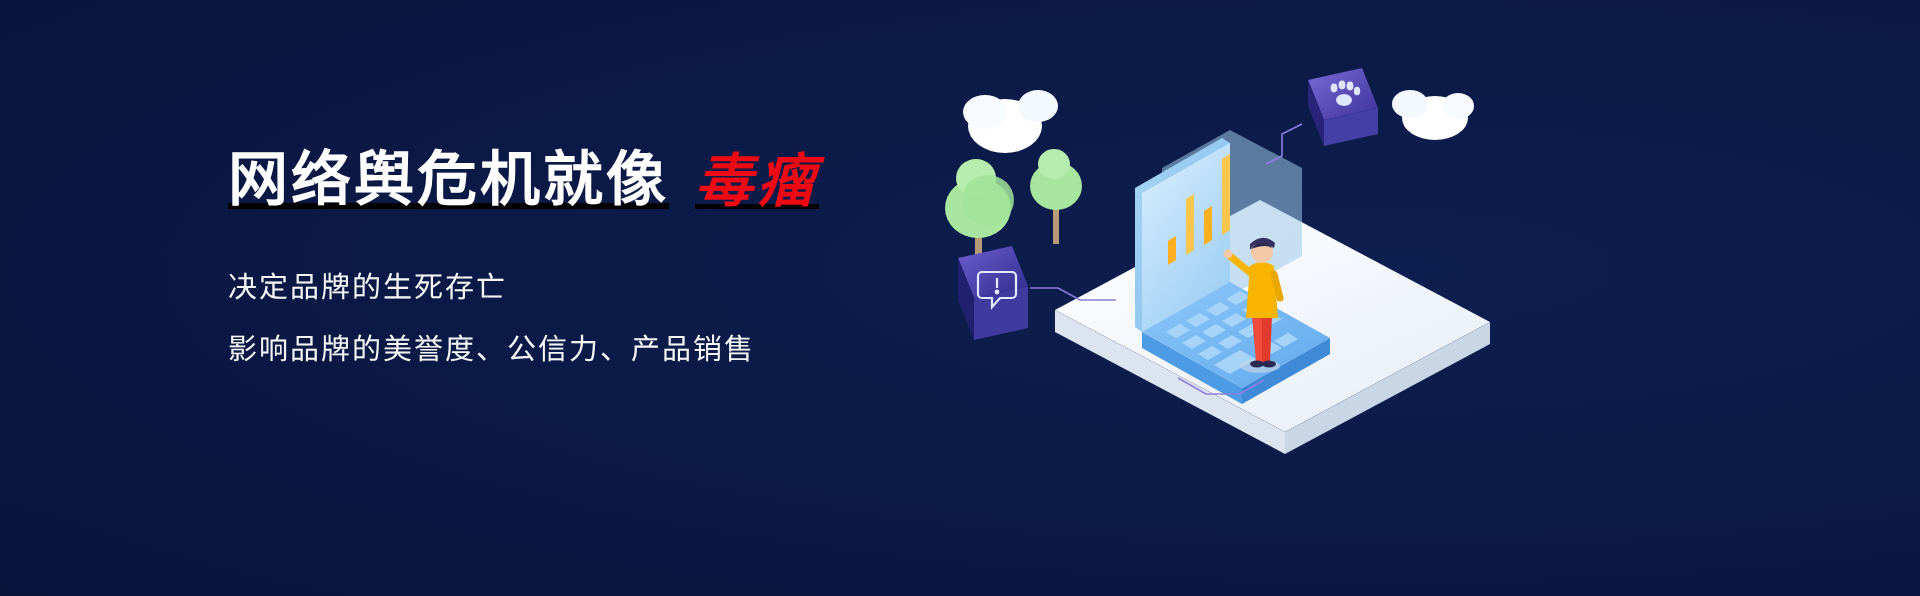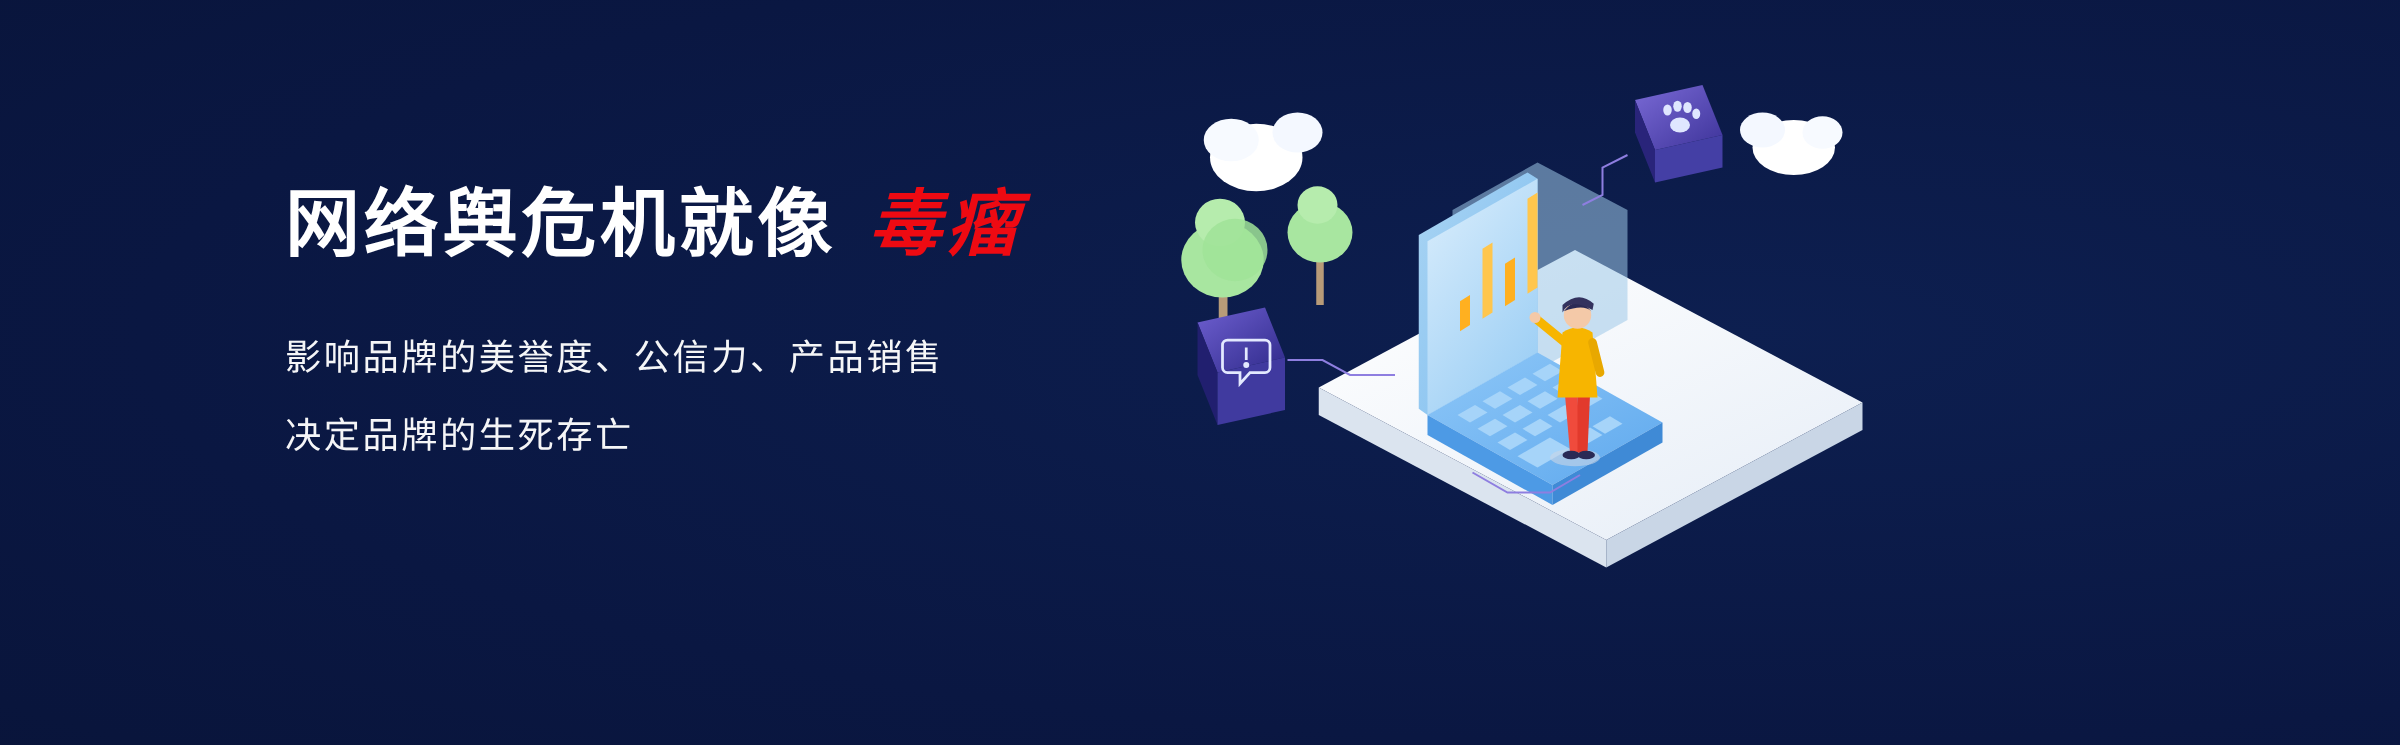--- a/index.html
+++ b/index.html
@@ -26,24 +26,25 @@
 
   
   .text-block {
     position: absolute;
     left: 228px;
     top: 150px;
     width: 820px;
   }
   .headline {
     display: flex;
-    align-items: center;
+    align-items: flex-end;
     white-space: nowrap;
     line-height: 1;
     margin: 0 0 0 0;
+    text-decoration: underline;
   }
   .headline .hl-white {
     color: #ffffff;
     font-size: 60px;
     font-weight: 700;
     letter-spacing: 3px;
   }
   .headline .hl-red {
     color: #ee0a12;
     font-size: 58px;
@@ -83,22 +84,22 @@
   <div id="bg"></div>
 
   <div class="text-block">
 
     <div class="headline">
       <span class="hl-white">网络舆危机就像</span>
       <span class="hl-red">毒瘤</span>
     </div>
 
     <div class="sub-wrap">
+      <div class="subline">决定品牌的生死存亡</div>
       <div class="subline">影响品牌的美誉度、公信力、产品销售</div>
-      <div class="subline">决定品牌的生死存亡</div>
     </div>
 
   </div>
 
   <div class="illus">
     <svg viewBox="0 0 560 400" xmlns="http://www.w3.org/2000/svg">
       <defs>
         <linearGradient id="gScreen" x1="0" y1="0" x2="0.6" y2="1">
           <stop offset="0" stop-color="#dbeefc"></stop>
           <stop offset="1" stop-color="#9fd0f5"></stop>

